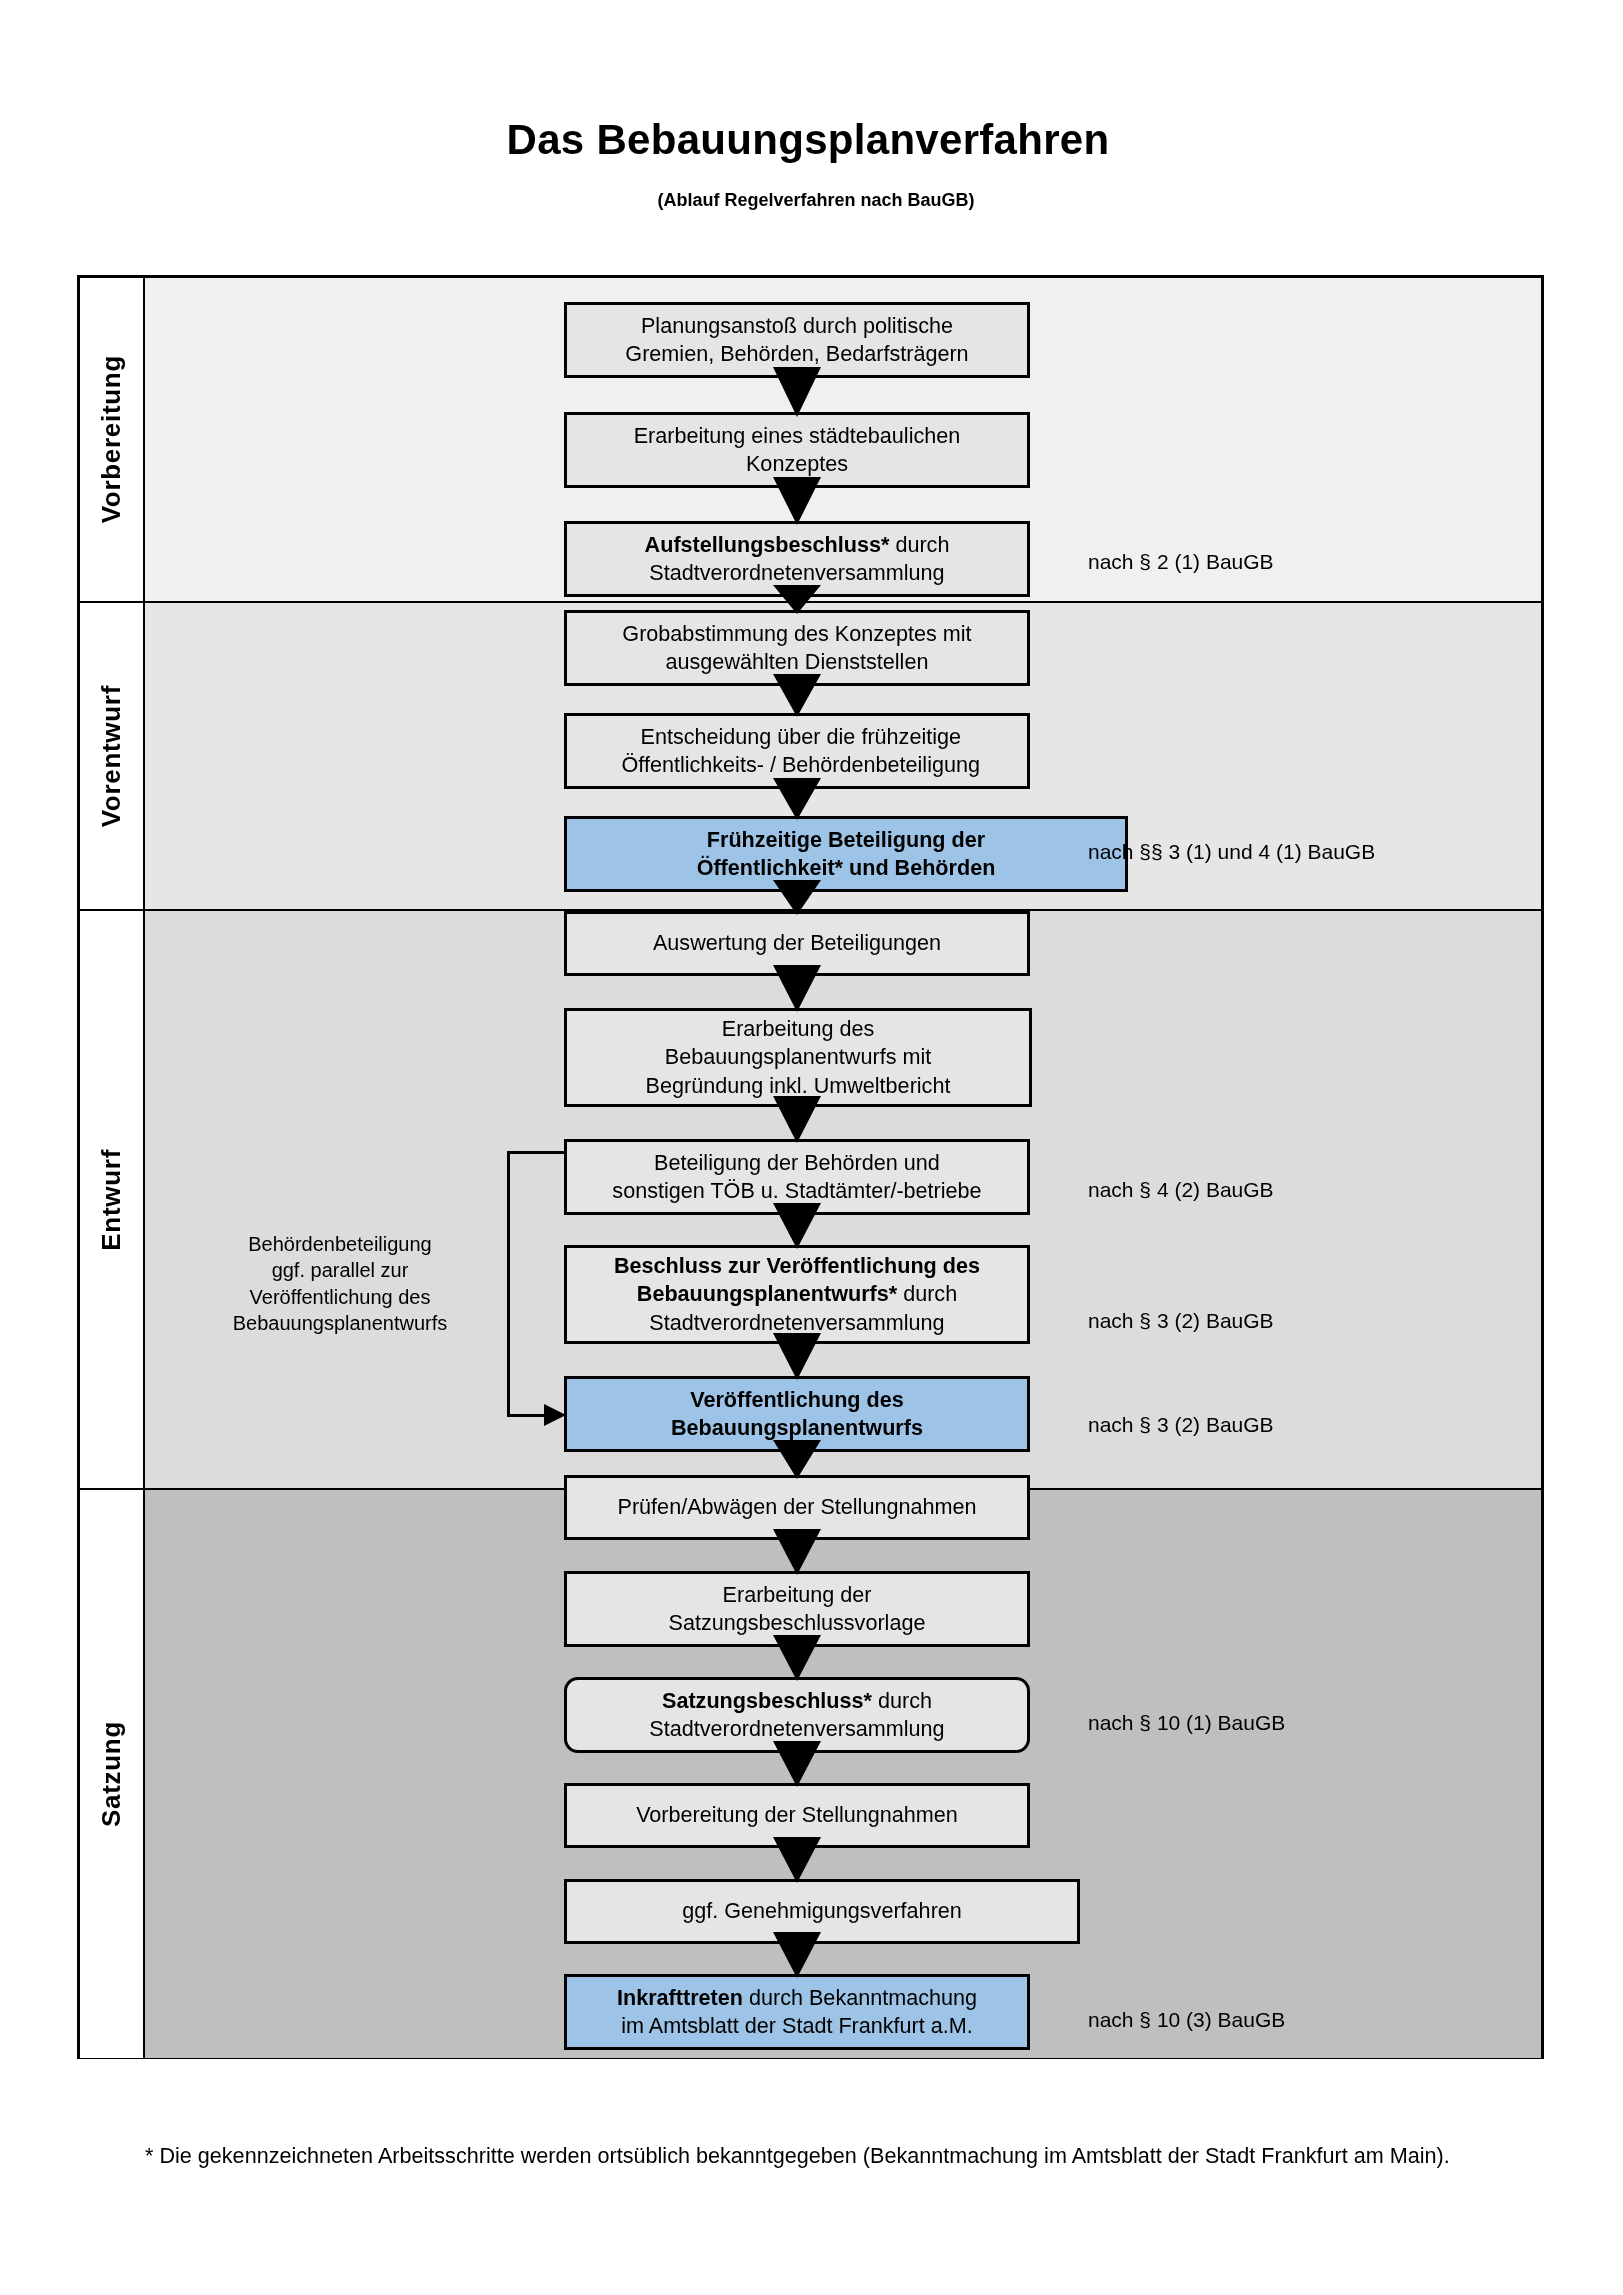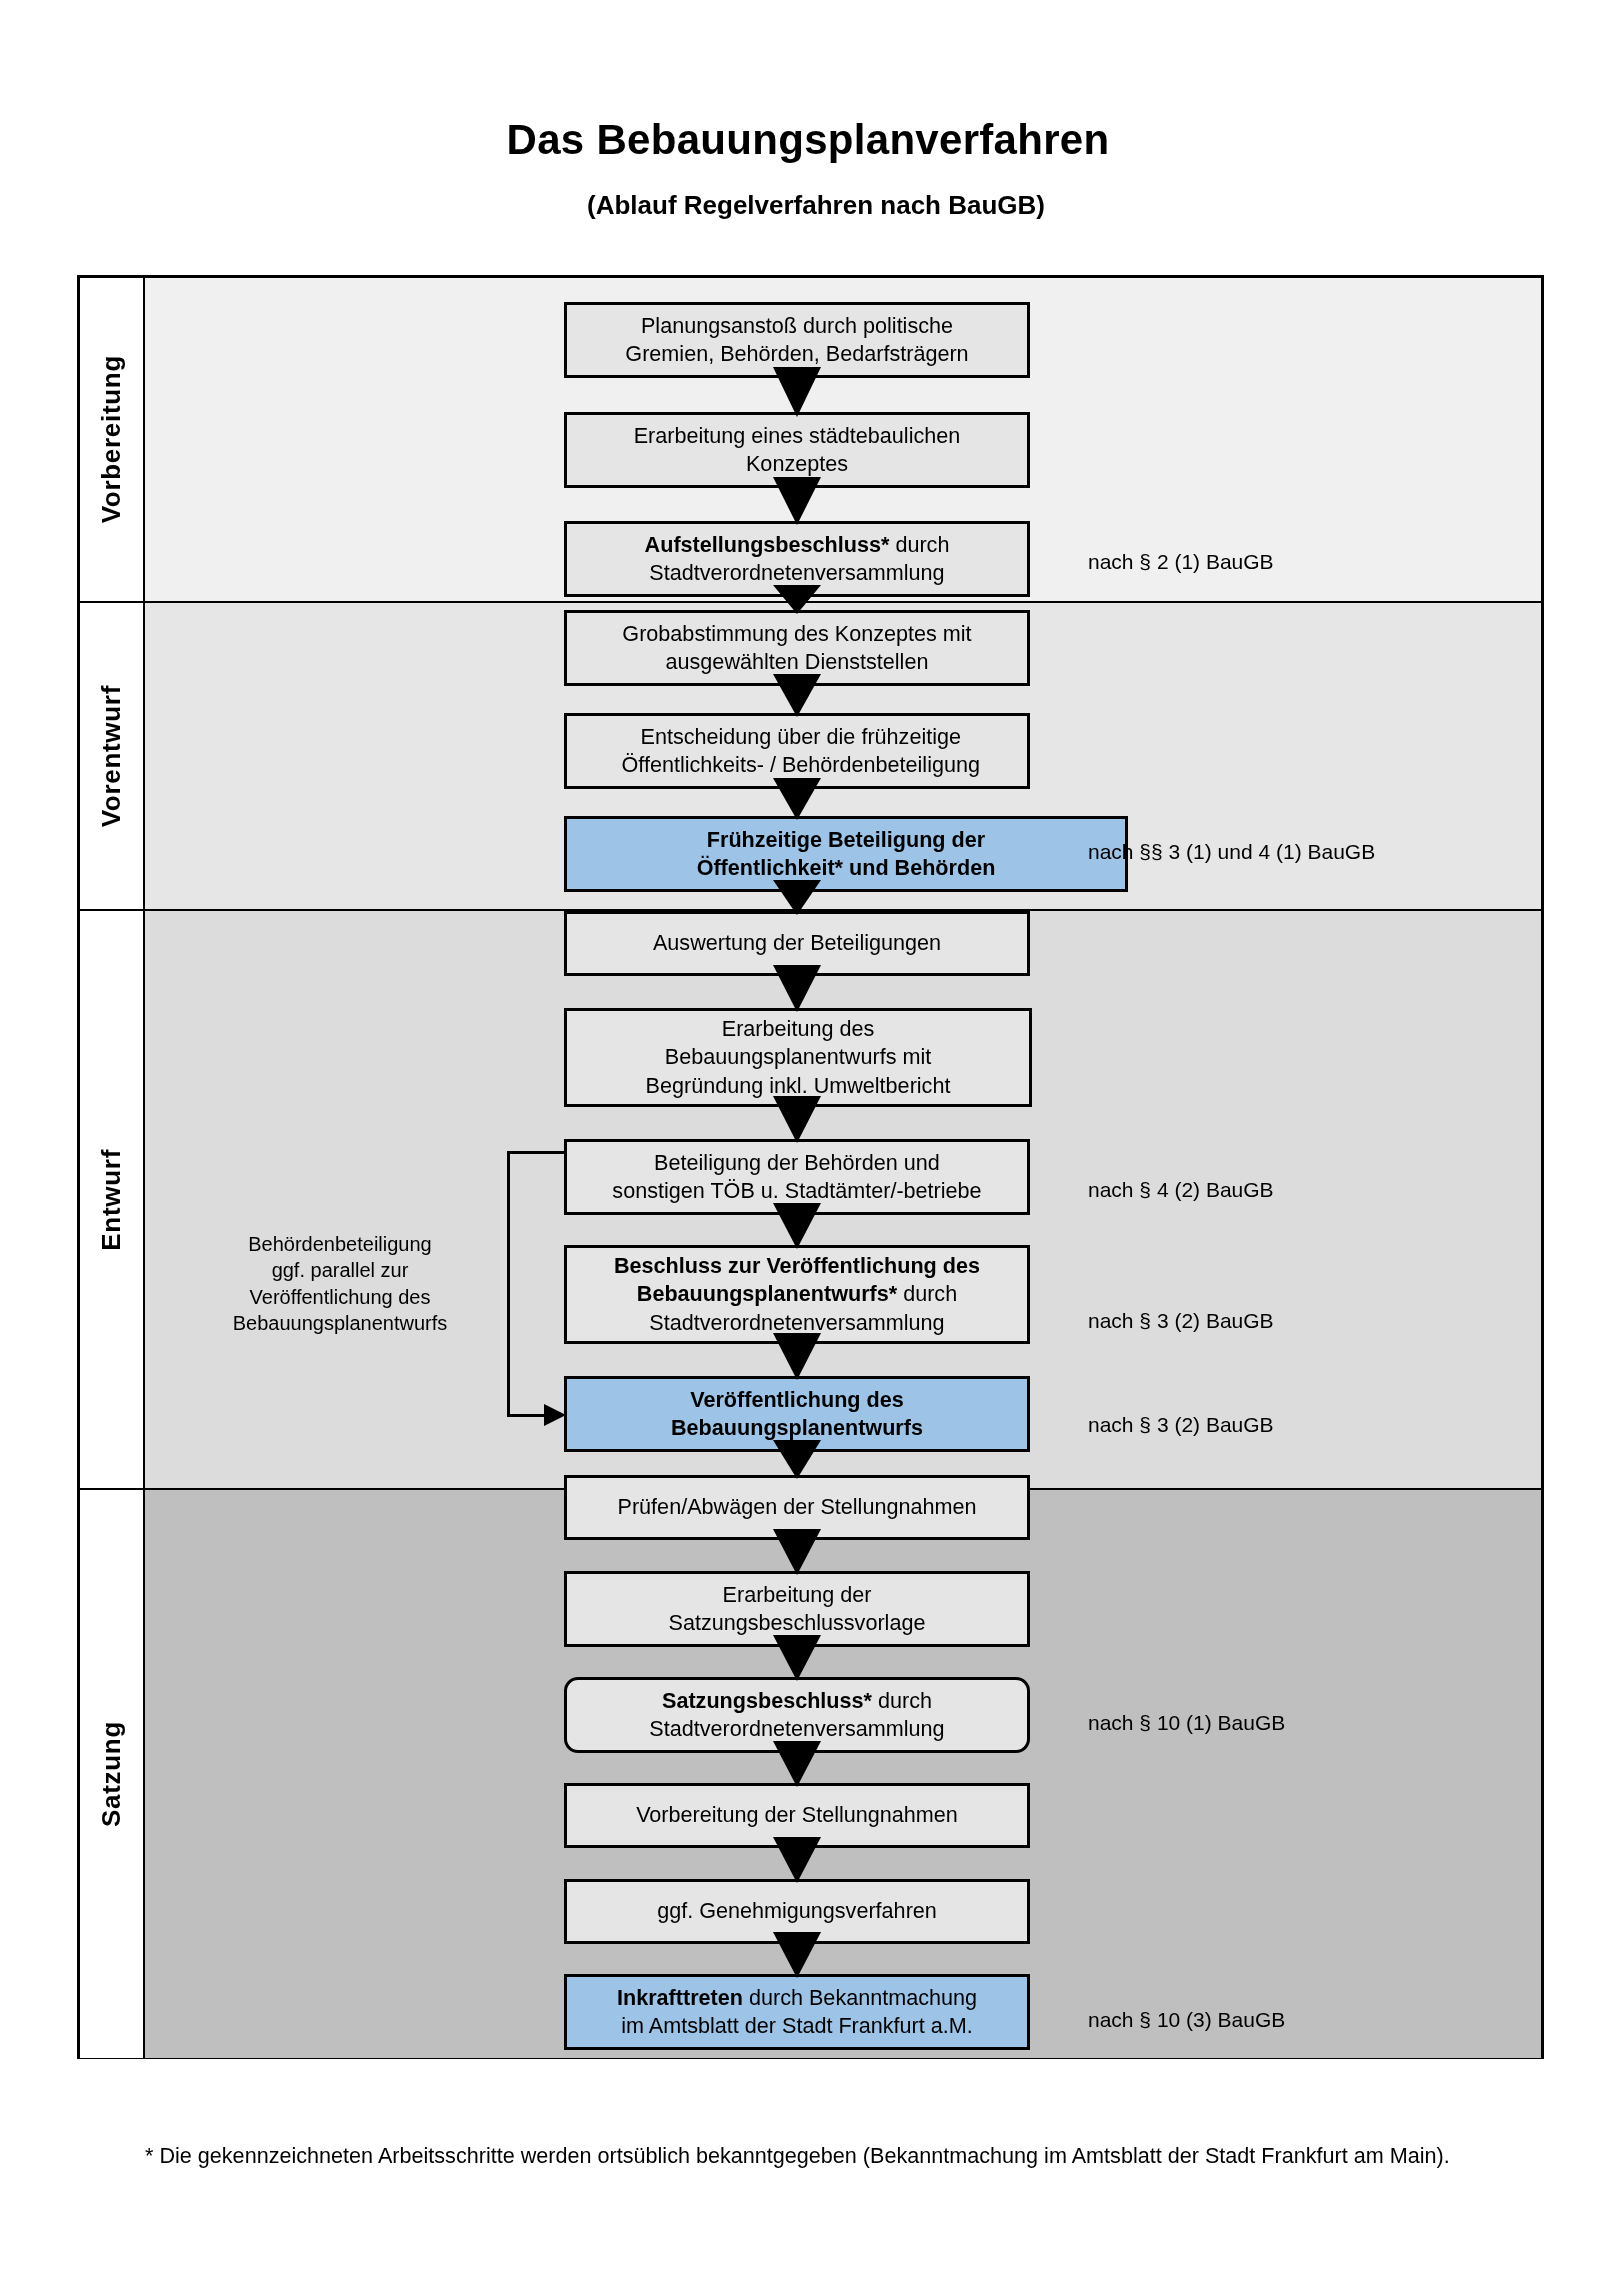--- a/index.html
+++ b/index.html
@@ -25,21 +25,21 @@
     text-align: center;
   }
   .main-title {
     font-size: 42px;
     font-weight: bold;
     letter-spacing: 0.3px;
     margin: 0;
     line-height: 1.1;
   }
   .sub-title {
-    font-size: 26px;
+    font-size: 18px;
     font-weight: bold;
     margin: 0;
     padding-top: 27.5px;
     line-height: 1.1;
     padding-left: 16px;
   }
 
   
   .diagram-frame {
     position: absolute;
@@ -245,21 +245,21 @@
   </div>
 <div class="flow-box" style="left: 564px; top: 1571px; width: 466px; height: 76px;">
     <div><span>Erarbeitung der</span><br><span>Satzungsbeschlussvorlage</span></div>
   </div>
 <div class="flow-box" style="left: 564px; top: 1677px; width: 466px; height: 76px; border-radius: 14px;">
     <div><span><b>Satzungsbeschluss*</b> durch</span><br><span>Stadtverordnetenversammlung</span></div>
   </div>
 <div class="flow-box" style="left: 564px; top: 1783px; width: 466px; height: 65px;">
     <div><span>Vorbereitung der Stellungnahmen</span></div>
   </div>
-<div class="flow-box" style="left: 564px; top: 1879px; width: 466px; height: 65px;">
+<div class="flow-box" style="left: 564px; top: 1879px; width: 516px; height: 65px;">
     <div><span>ggf. Genehmigungsverfahren</span></div>
   </div>
 <div class="flow-box blue" style="left: 564px; top: 1974px; width: 466px; height: 76px;">
     <div><span><b>Inkrafttreten</b> durch Bekanntmachung</span><br><span>im Amtsblatt der Stadt Frankfurt a.M.</span></div>
   </div>
 <div class="arrow-down" style="left: 773px; top: 367px; border-top-width: 50px;"></div>
 <div class="arrow-down" style="left: 773px; top: 477px; border-top-width: 48px;"></div>
 <div class="arrow-down" style="left: 773px; top: 585px; border-top-width: 29px;"></div>
 <div class="arrow-down" style="left: 773px; top: 674px; border-top-width: 43px;"></div>
 <div class="arrow-down" style="left: 773px; top: 778px; border-top-width: 42px;"></div>

